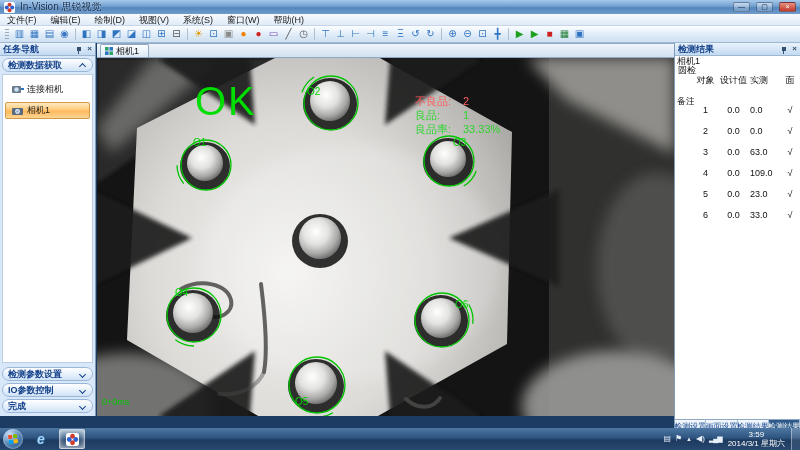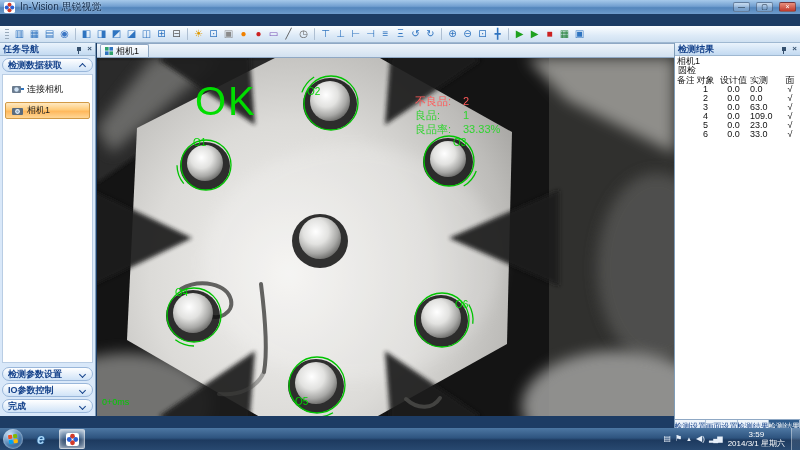--- a/index.html
+++ b/index.html
@@ -66,21 +66,21 @@
 
   
   .rightpanel{position:absolute;top:43px;right:0;width:126px;bottom:18px;background:#fff;
     border-left:1px solid #7f9db9;display:flex;flex-direction:column;}
   .rp-content{flex:1;overflow:hidden;padding:1px 0 0 2px;}
   .tree-line{font-size:9px;line-height:9px;color:#111;white-space:nowrap;}
   .tree-line.indent{padding-left:1px;}
   .tbl{margin-top:1px;font-size:9px;color:#111;}
   .trow{display:flex;line-height:9px;white-space:nowrap;}
   .trow span{display:inline-block;overflow:hidden;}
-  .c0{width:17px;} .c1{width:23px;text-align:center;} .c2{width:33px;text-align:center;}
+  .c0{width:17px;margin-top:21px;} .c1{width:23px;text-align:center;} .c2{width:33px;text-align:center;}
   .c3{width:32px;} .c4{width:16px;text-align:center;}
   .rp-tabs{flex:0 0 13px;display:flex;border-top:1px solid #8fa8c4;background:#d7e4f2;}
   .rp-tab{flex:1;display:flex;align-items:center;justify-content:center;font-size:8px;color:#15428b;
     border-right:1px solid #aabfd6;background:linear-gradient(#f2f7fc,#d9e6f4);white-space:nowrap;overflow:hidden;}
   .rp-tab.active{background:#2d5a8a;color:#fff;}
 
   
   .statusbar{position:absolute;left:0;right:0;top:416px;height:12px;display:flex;align-items:center;
     background:linear-gradient(#ecf3fb,#d2e1f0);border-top:1px solid #93a9c0;font-size:9px;color:#222;}
   .sb-welcome{padding:0 4px;white-space:nowrap;}
@@ -118,20 +118,30 @@
         <circle cx="9" cy="6" r="2.2" fill="#2a5fd2"></circle>
       <circle cx="6" cy="9" r="2.2" fill="#d23a2a"></circle>
         <circle cx="3" cy="6" r="2.2" fill="#2a5fd2"></circle>
     </svg>
     <span class="t-title">In-Vision 思锐视觉</span>
     <span class="capbtn">—</span>
     <span class="capbtn">▢</span>
     <span class="capbtn close">×</span>
   </div>
 
+  <div class="menubar">
+
+  <span class="menu-item">文件(F)</span>
+      <span class="menu-item">编辑(E)</span>
+      <span class="menu-item">绘制(D)</span>
+      <span class="menu-item">视图(V)</span>
+      <span class="menu-item">系统(S)</span>
+      <span class="menu-item">窗口(W)</span>
+      <span class="menu-item">帮助(H)</span>
+    </div>
 
   <div class="toolbar">
     <span class="grip"></span>
     <span style="display:flex;align-items:center;">
 
     <span class="tb-icon" style="color: rgb(47, 116, 192);">▥</span>
         <span class="tb-icon" style="color: rgb(47, 116, 192);">▦</span>
         <span class="tb-icon" style="color: rgb(47, 116, 192);">▤</span>
         <span class="tb-icon" style="color: rgb(59, 118, 196);">◉</span>
         <span class="tb-icon sep"></span>

